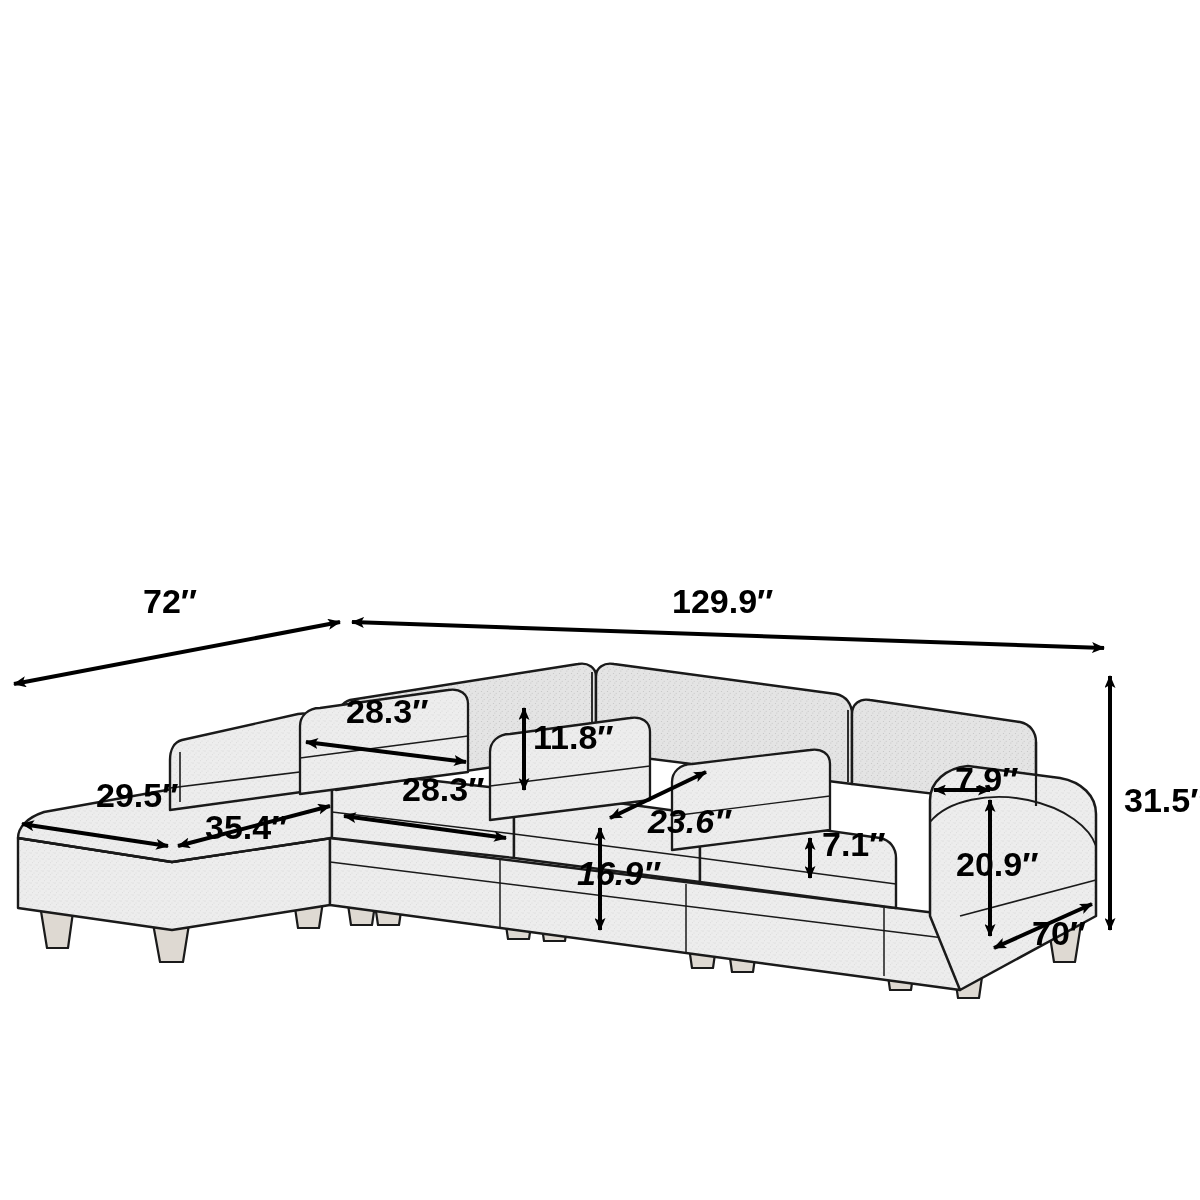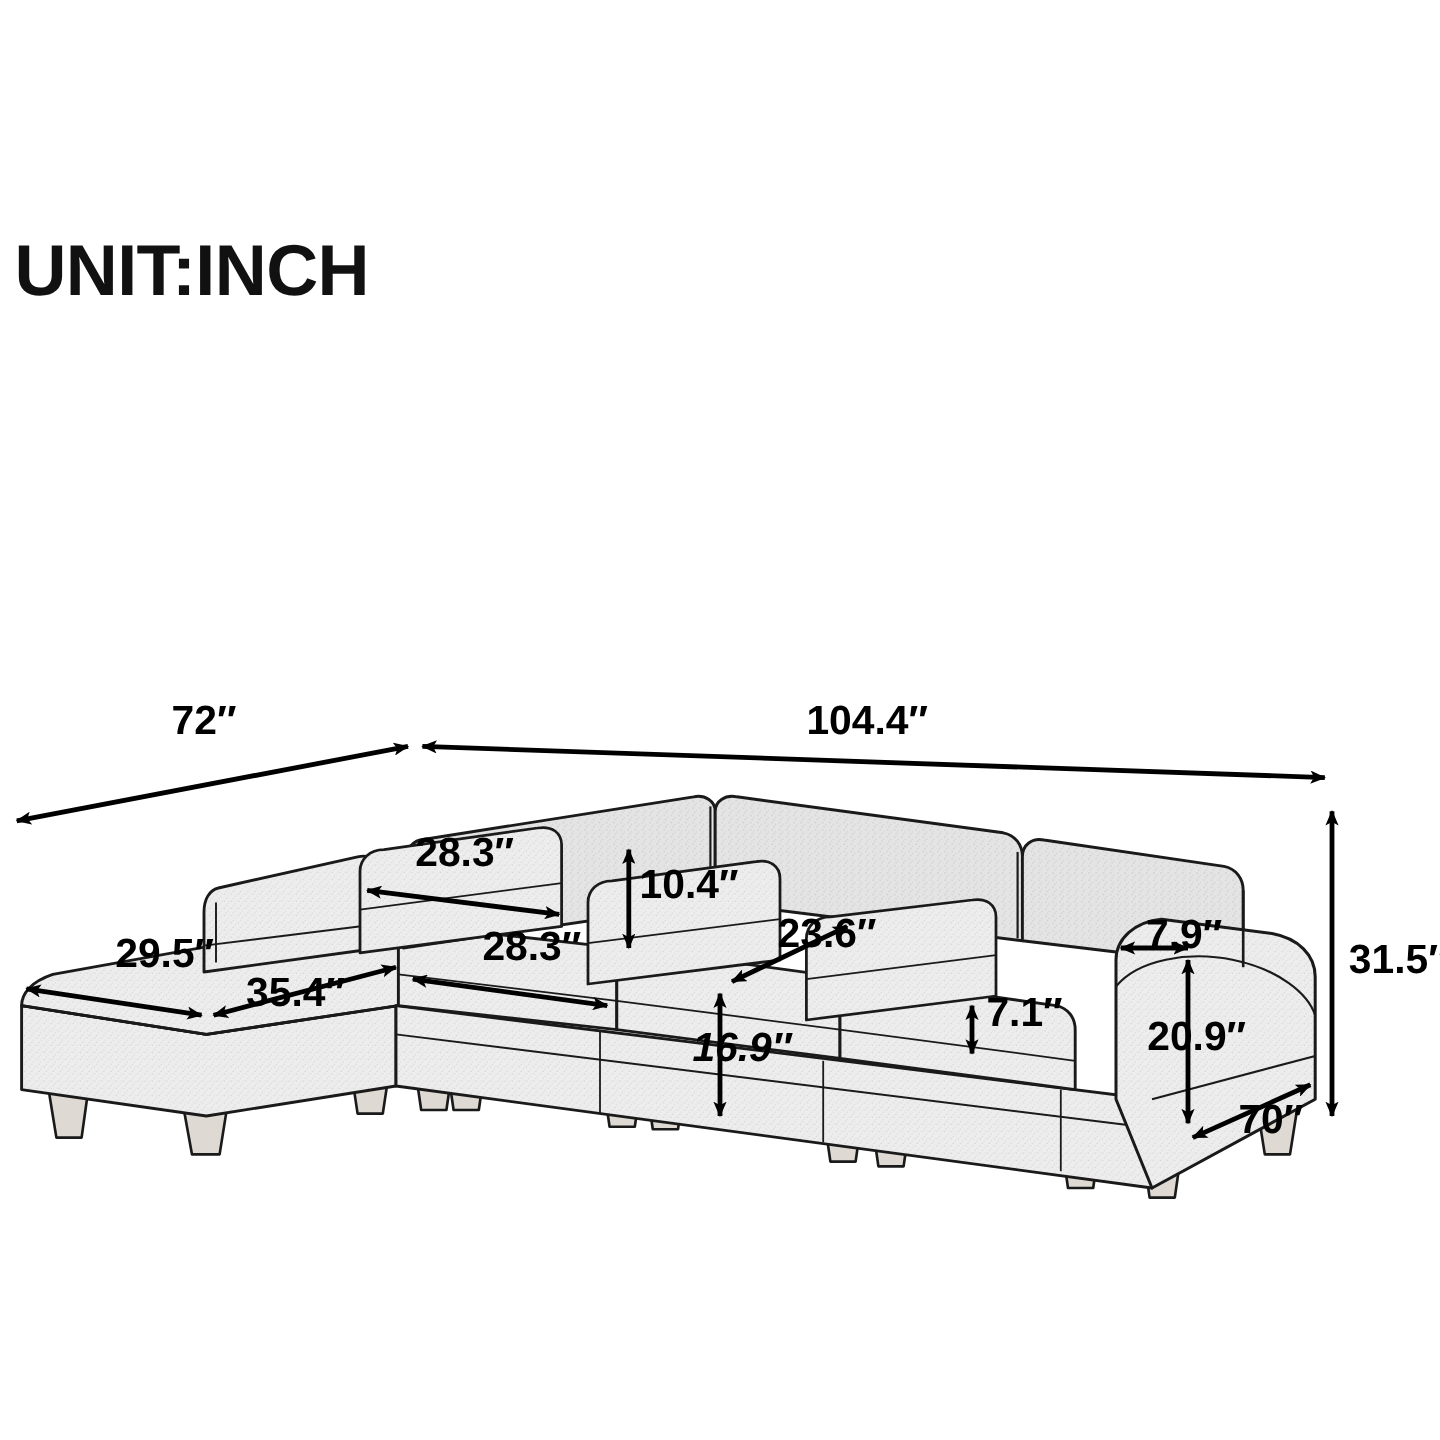--- a/index.html
+++ b/index.html
@@ -48,21 +48,20 @@
     line-height: 1;
     font-size: 33px;
   }
   .dim-label.lg { font-size: 34px; }
 </style>
 </head>
 <body>
 
 <div id="stage">
 
-  <div id="unit-title">UNIT:INCH</div>
 
   <svg id="diagram-svg" viewBox="0 0 1200 1200">
     <defs>
       <pattern id="fabric" width="6" height="6" patternUnits="userSpaceOnUse">
         <rect width="6" height="6" fill="#ededed"></rect>
         <circle cx="1" cy="1" r="0.55" fill="#cfcfcf"></circle>
         <circle cx="4" cy="3" r="0.5" fill="#d6d6d6"></circle>
         <circle cx="2.5" cy="4.8" r="0.45" fill="#c9c9c9"></circle>
         <circle cx="5.2" cy="0.8" r="0.4" fill="#d2d2d2"></circle>
       </pattern>
@@ -173,37 +172,37 @@
 
     <line x1="810" y1="838" x2="810" y2="878" stroke="#000" stroke-width="4" marker-start="url(#arrTail)" marker-end="url(#arrHead)"></line>
 
     <line x1="934" y1="790" x2="990" y2="790" stroke="#000" stroke-width="4" marker-start="url(#arrTail)" marker-end="url(#arrHead)"></line>
 
     <line x1="990" y1="800" x2="990" y2="936" stroke="#000" stroke-width="4" marker-start="url(#arrTail)" marker-end="url(#arrHead)"></line>
 
     <line x1="994" y1="948" x2="1092" y2="904" stroke="#000" stroke-width="4" marker-start="url(#arrTail)" marker-end="url(#arrHead)"></line>
   </svg>
 
-  <div class="dim-label lg" style="left:672px; top:584px;">104.4″</div>
+  <div class="dim-label lg" style="left:672px; top:584px;">129.9″</div>
 
   <div class="dim-label lg" style="left:143px; top:584px;">72″</div>
 
   <div class="dim-label lg" style="left:1124px; top:783px;">31.5″</div>
 
   <div class="dim-label lg" style="left:60px; top:778px;margin-left:36px;">29.5″</div>
 
   <div class="dim-label lg" style="left:205px; top:774px;margin-top:36px;">35.4″</div>
 
   <div class="dim-label lg" style="left:346px; top:694px;">28.3″</div>
 
-  <div class="dim-label lg" style="left:533px; top:720px;">10.4″</div>
+  <div class="dim-label lg" style="left:533px; top:720px;">11.8″</div>
 
   <div class="dim-label lg" style="left:402px; top:772px;">28.3″</div>
 
-  <div class="dim-label lg" style="left:648px; top:761px;">23.6″</div>
+  <div class="dim-label lg" style="left:648px; top:804px;font-style:italic;">23.6″</div>
 
   <div class="dim-label lg" style="left:577px; top:856px;font-style:italic;">16.9″</div>
 
   <div class="dim-label lg" style="left:822px; top:827px;">7.1″</div>
 
   <div class="dim-label lg" style="left:955px; top:762px;">7.9″</div>
 
   <div class="dim-label lg" style="left:956px; top:847px;">20.9″</div>
 
   <div class="dim-label lg" style="left:1032px; top:916px;">70″</div>

